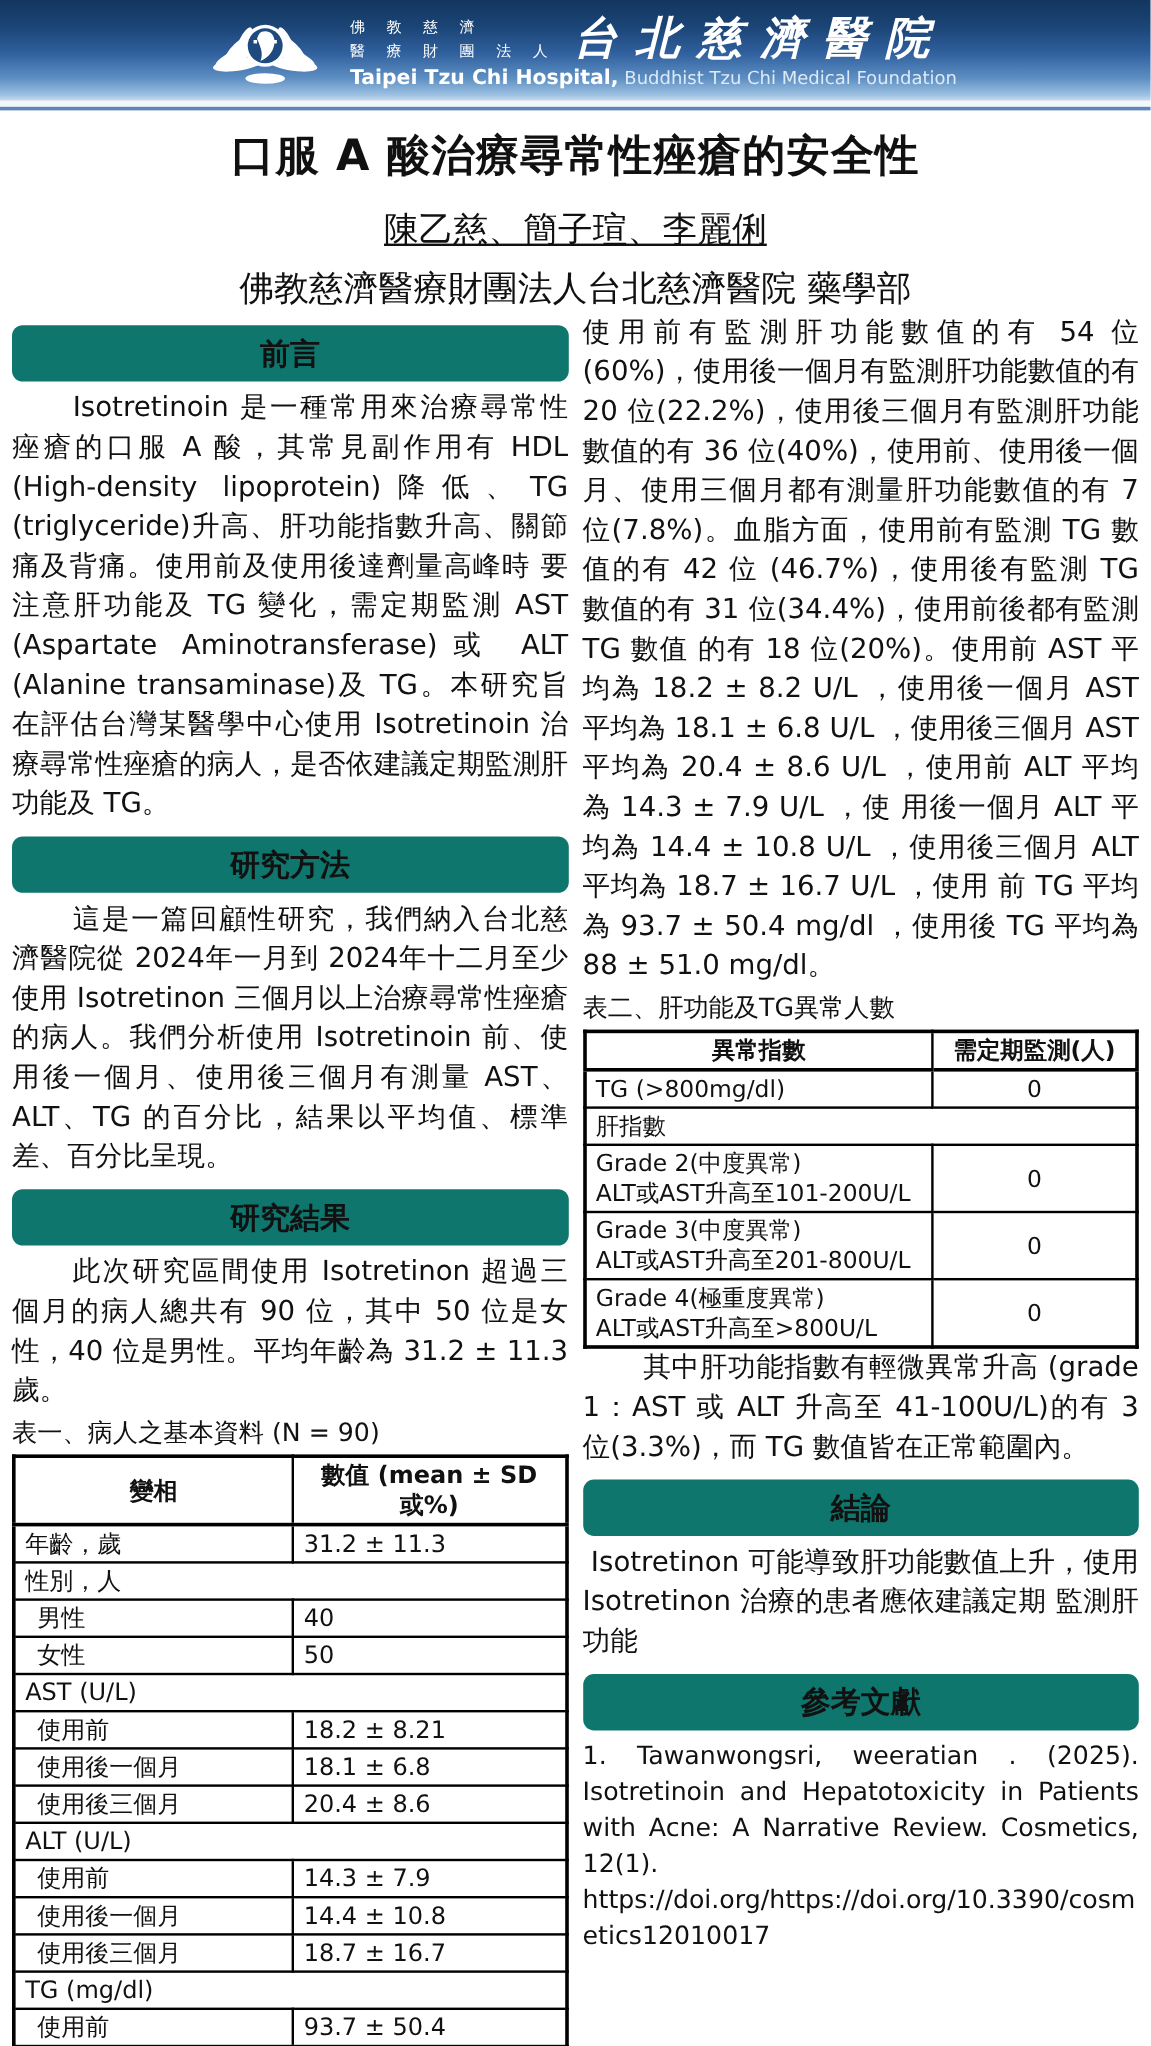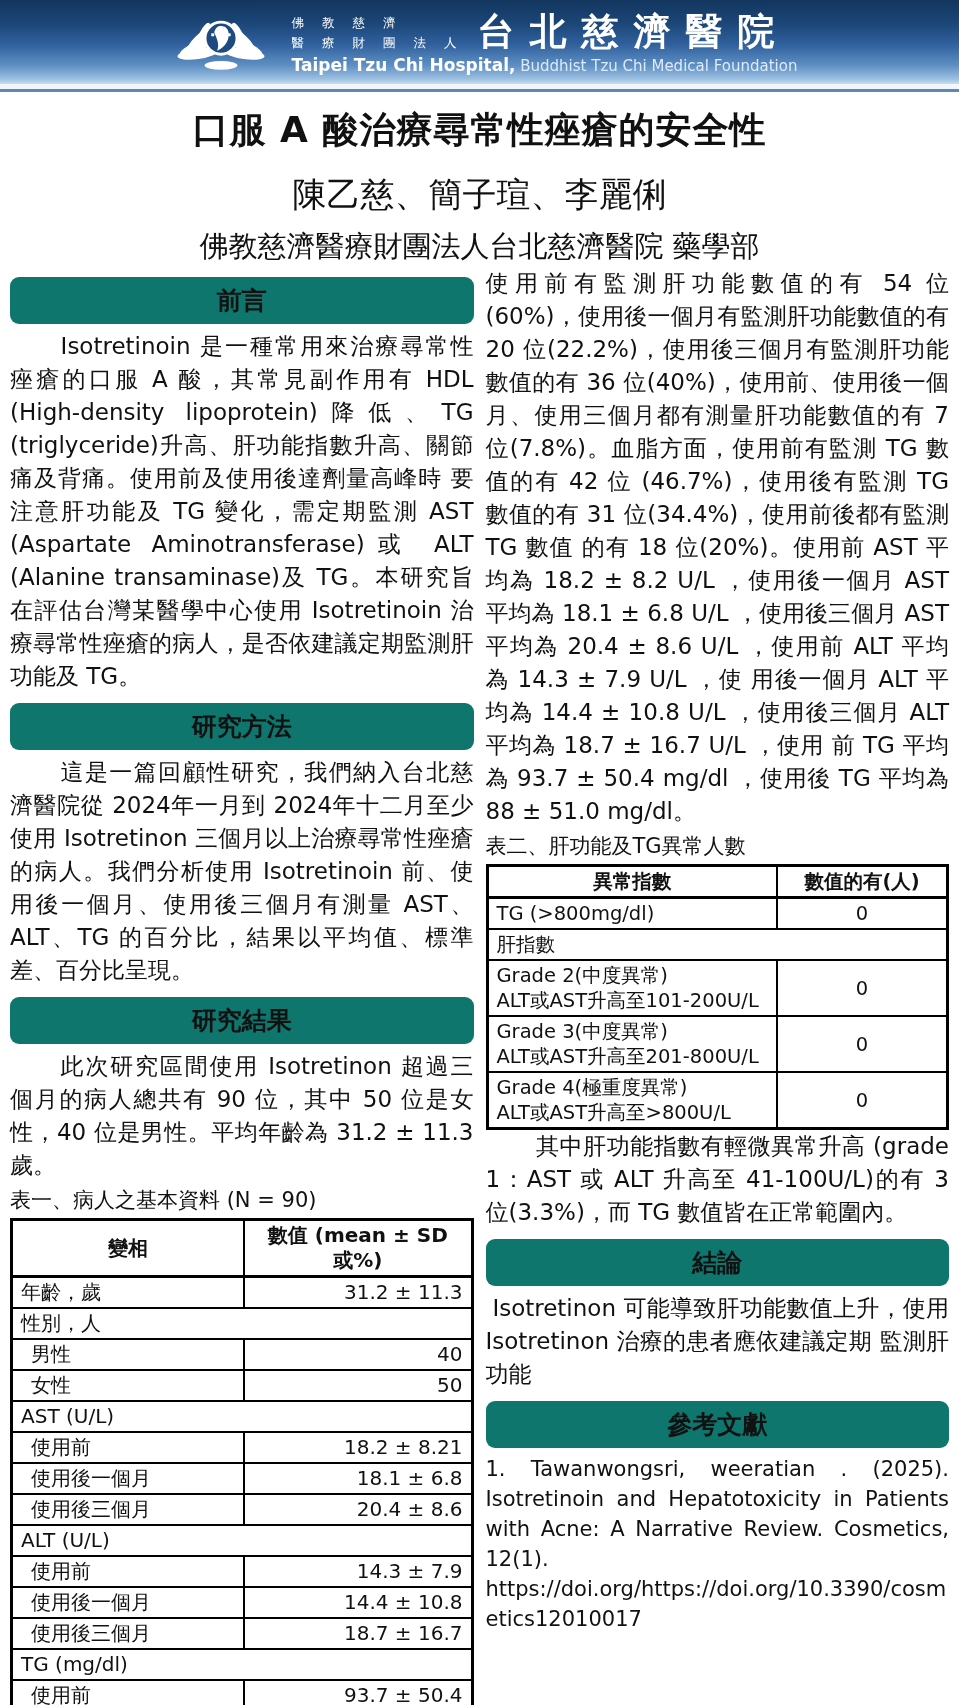--- a/index.html
+++ b/index.html
@@ -18,31 +18,31 @@
     display:flex; align-items:center; justify-content:center;
   }
   .banner-inner { display:flex; align-items:center; gap:12px; padding-top:4px; }
   .logo-svg { display:block; }
   .banner-text { color:#fff; }
   .banner-row { display:flex; align-items:flex-end; gap:14px; }
   .org-small { font-size:12.5px; letter-spacing:7px; line-height:1.55; white-space:nowrap; }
   .org-zh {
     font-family:"DejaVu Serif","Liberation Serif",serif;
     font-size:37px; font-weight:bold; letter-spacing:15px;
-    line-height:1; white-space:nowrap; padding-bottom:2px;
+    line-height:1; white-space:nowrap; padding-bottom:2px;font-style:italic;
   }
   .org-en { margin-top:3px; white-space:nowrap; }
   .en-bold { font-weight:bold; font-size:17px; }
   .en-rest { font-size:15px; color:#ddeaf7; }
   .banner-strip { height:5px; background:#f2f7fb; }
   .banner-line  { height:3px; background:#5f86b8; }
 
   
   .title { font-size:36px; font-weight:bold; text-align:center; margin:14px 0 0; letter-spacing:1px; }
-  .authors { font-size:34px; text-align:center; margin-top:17px; }
+  .authors { font-size:29px; text-align:center; margin-top:17px;text-decoration:underline; }
   .affiliation { font-size:29px; text-align:center; margin-top:9px; }
 
   
   .columns { display:flex; gap:12px; padding:0 10px; align-items:flex-start; }
   .col { flex:1; min-width:0; }
 
   .section-bar {
     background:#0f766e; border-radius:9px; text-align:center;
     font-size:25px; font-weight:bold; padding:7px 16px;
     margin:10px 0 6px;
@@ -55,21 +55,21 @@
   .reference { font-size:21px; line-height:30px; overflow-wrap:anywhere; margin-top:6px; }
 
   
   .tbl-caption { font-size:21px; margin:4px 0 4px; }
   table.tbl { border-collapse:collapse; width:100%; border:3px solid #000; }
   .tbl th, .tbl td { border:2px solid #000; padding:2px 8px; }
   .tbl th { font-weight:bold; text-align:center; border-bottom:3px solid #000; }
   .tbl1 { font-size:20px; }
   .tbl1 th, .tbl1 td { line-height:25px; }
   .tbl1 .col-label { width:50.5%; }
-  .tbl1 td.val { text-align:right; }
+  .tbl1 td.val { text-align:left; }
   .tbl1 td.sub { padding-left:18px; }
   .tbl2 { font-size:19.5px; }
   .tbl2 th, .tbl2 td { line-height:25px; }
   .tbl2 .col-label { width:63%;margin-top:26px; }
   .tbl2 td.val { text-align:center; }
   .tbl2 .l1, .tbl2 .l2 { display:block; line-height:25px; }
 </style>
 </head>
 <body>
 
@@ -195,21 +195,21 @@
     </div>
 
     <div class="col">
       <p class="body first-right">使用前有監測肝功能數值的有 54 位 (60%)，使用後一個月有監測肝功能數值的有 20 位(22.2%)，使用後三個月有監測肝功能數值的有 36 位(40%)，使用前、使用後一個月、使用三個月都有測量肝功能數值的有 7 位(7.8%)。血脂方面，使用前有監測 TG 數值的有 42 位 (46.7%)，使用後有監測 TG 數值的有 31 位(34.4%)，使用前後都有監測 TG 數值 的有 18 位(20%)。使用前 AST 平均為 18.2 ± 8.2 U/L ，使用後一個月 AST 平均為 18.1 ± 6.8 U/L ，使用後三個月 AST 平均為 20.4 ± 8.6 U/L ，使用前 ALT 平均為 14.3 ± 7.9 U/L ，使 用後一個月 ALT 平均為 14.4 ± 10.8 U/L ，使用後三個月 ALT 平均為 18.7 ± 16.7 U/L ，使用 前 TG 平均為 93.7 ± 50.4 mg/dl ，使用後 TG 平均為 88 ± 51.0 mg/dl。</p>
 
       <div class="tbl-caption">表二、肝功能及TG異常人數</div>
       <table class="tbl tbl2">
         <thead>
           <tr>
             <th class="col-label">異常指數</th>
-            <th>數值的有(人)</th>
+            <th>需定期監測(人)</th>
           </tr>
         </thead>
         <tbody>
           <tr>
               <td>TG (&gt;800mg/dl)</td>
               <td class="val">0</td>
             </tr>
           <tr>
               <td colspan="2">肝指數</td>
             </tr>

